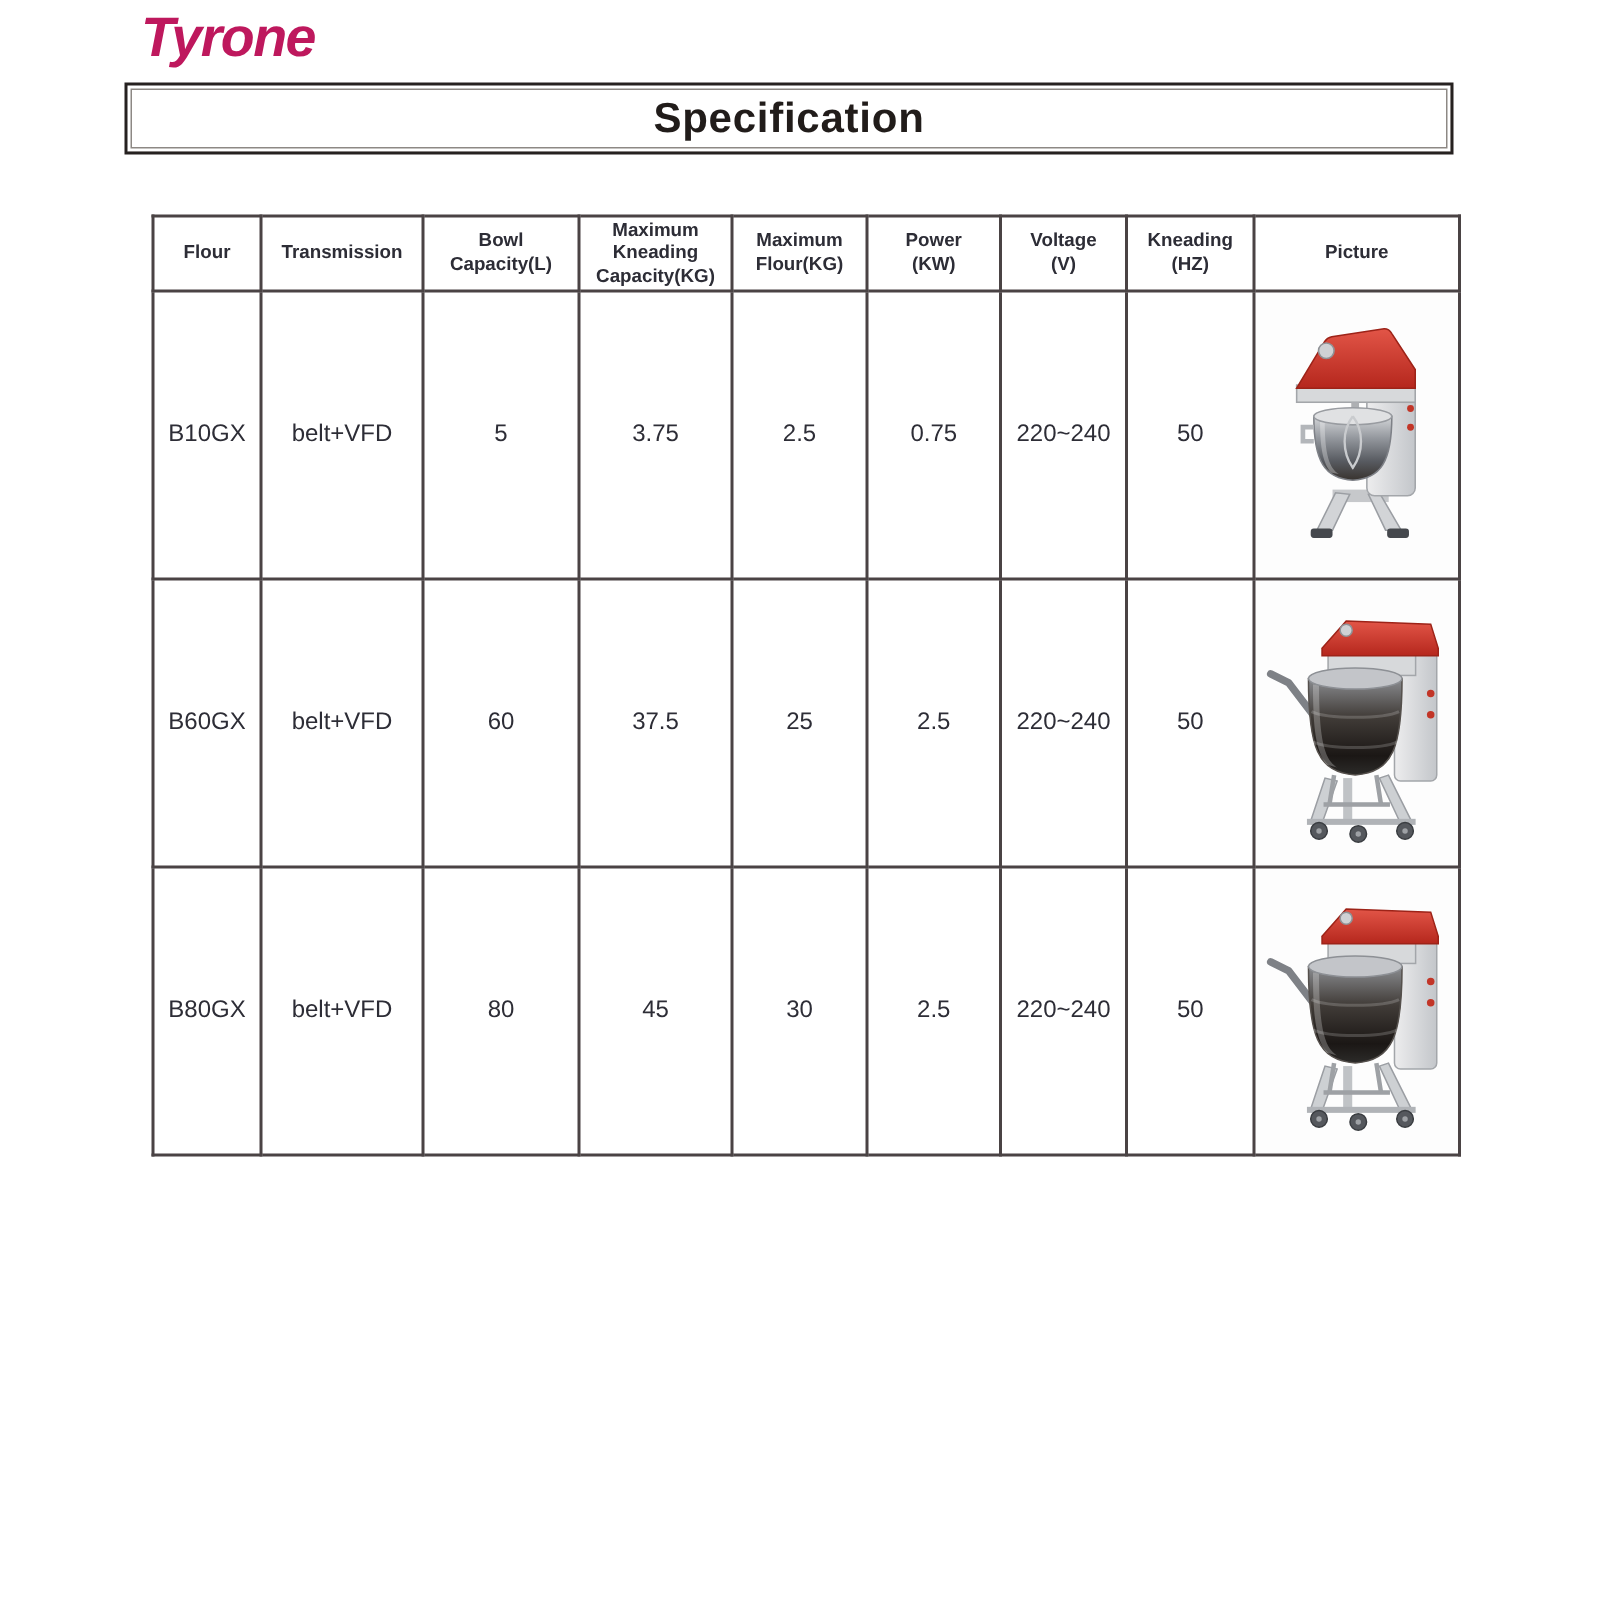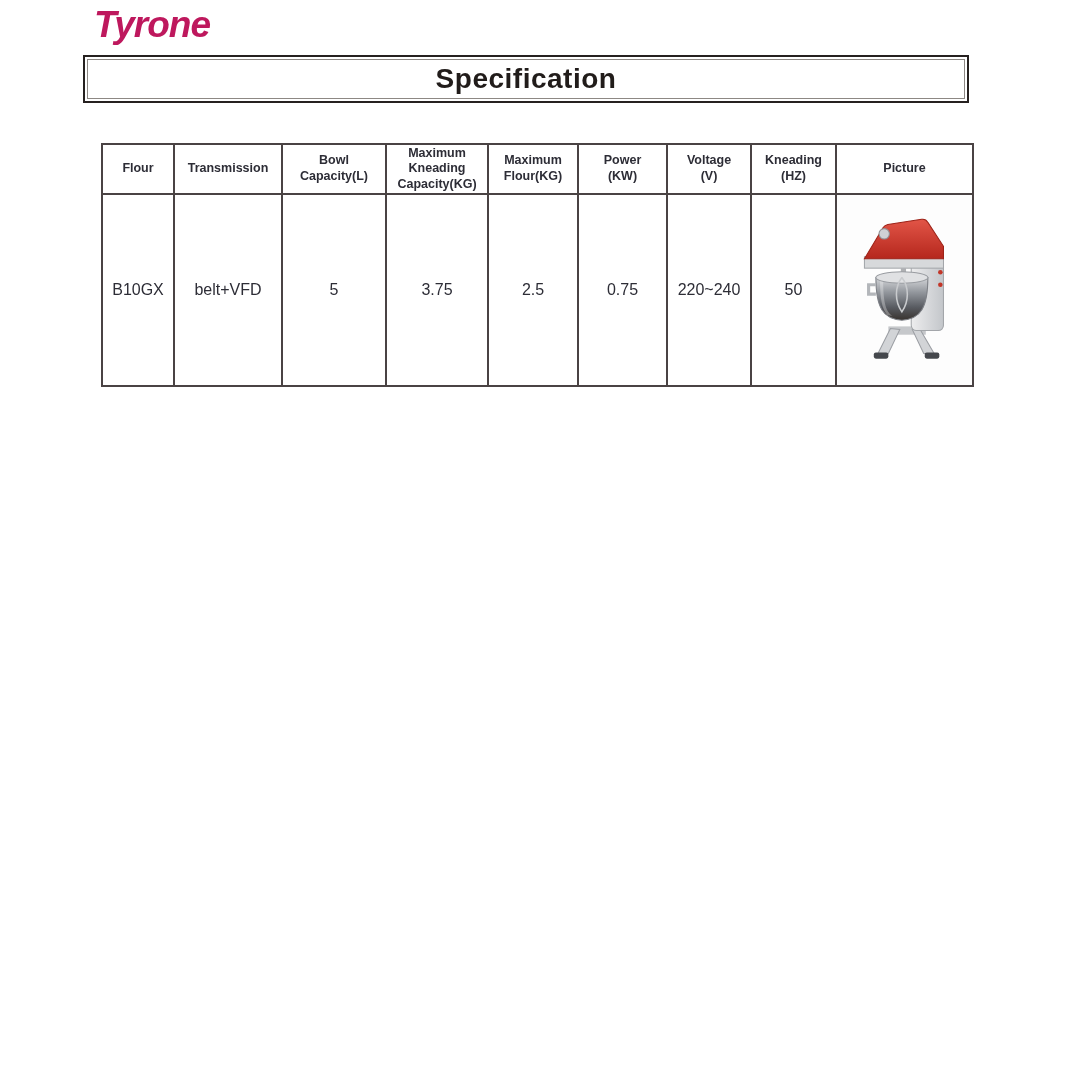--- a/index.html
+++ b/index.html
@@ -158,14 +158,44 @@
       <td>2.5</td>
       <td>0.75</td>
       <td>220~240</td>
       <td>50</td>
       <td class="pic">
         <svg width="104" height="156">
             <use href="#mixer-compact" xlink:href="#mixer-compact"></use>
           </svg>
       </td>
     </tr>
+    <tr>
+      <td>B60GX</td>
+      <td>belt+VFD</td>
+      <td>60</td>
+      <td>37.5</td>
+      <td>25</td>
+      <td>2.5</td>
+      <td>220~240</td>
+      <td>50</td>
+      <td class="pic">
+        <svg width="131" height="161">
+            <use href="#mixer-floor" xlink:href="#mixer-floor"></use>
+          </svg>
+      </td>
+    </tr>
+    <tr>
+      <td>B80GX</td>
+      <td>belt+VFD</td>
+      <td>80</td>
+      <td>45</td>
+      <td>30</td>
+      <td>2.5</td>
+      <td>220~240</td>
+      <td>50</td>
+      <td class="pic">
+        <svg width="131" height="161">
+            <use href="#mixer-floor" xlink:href="#mixer-floor"></use>
+          </svg>
+      </td>
+    </tr>
   </tbody>
 </table>
 
 </body></html>

